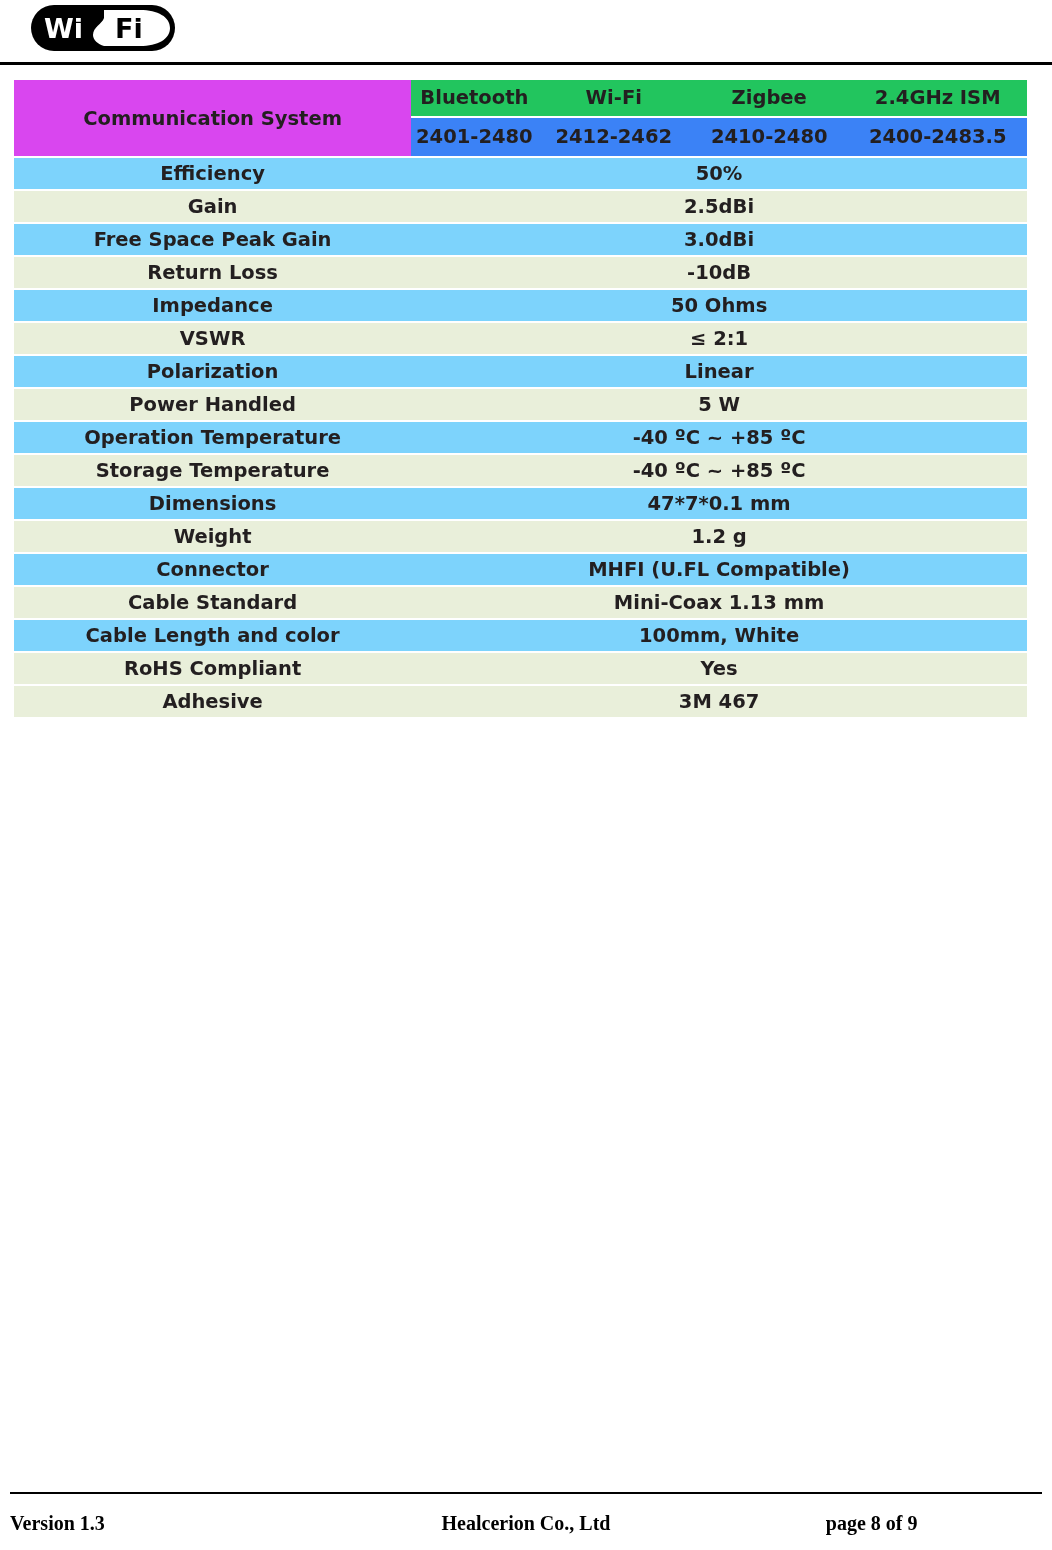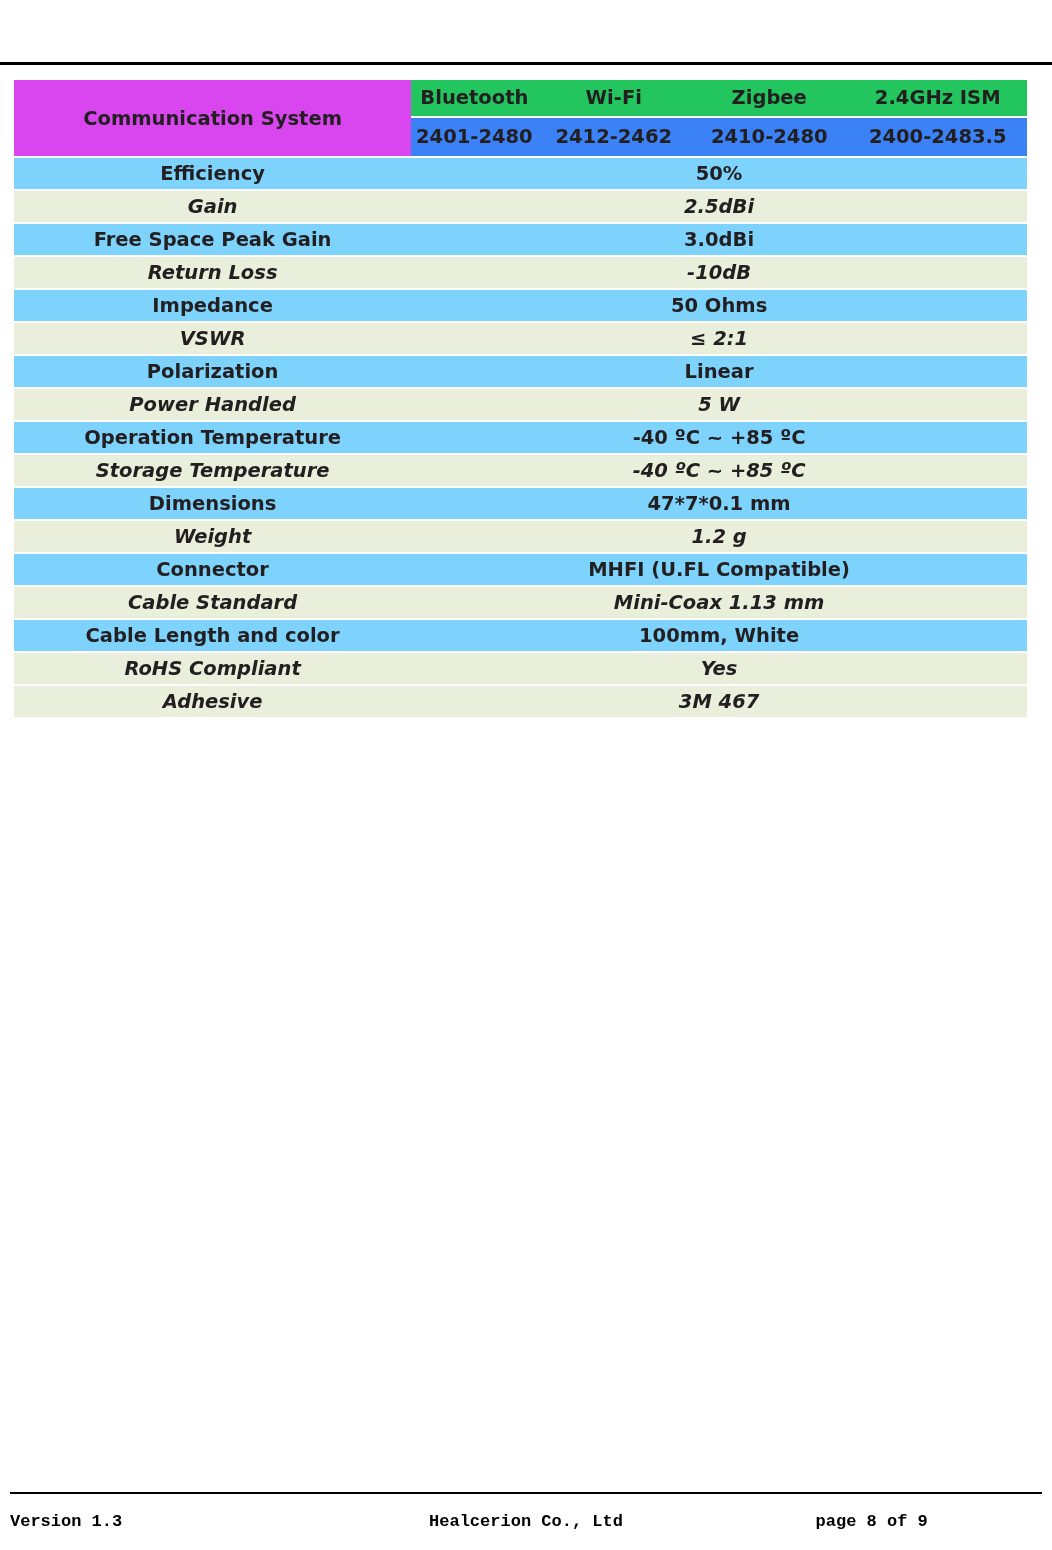--- a/index.html
+++ b/index.html
@@ -91,21 +91,21 @@
     line-height: 1.05;
   }
   td.hdr-freq.last { border-right: 0; }
 
   
   tr.body-row td { height: 31px; }
   td.rl {          
     border-right: 3px solid #ffffff;
   }
   .shade-dark  { background: #7dd3fc; }
-  .shade-light { background: #e9efda; font-style: italic; }
+  .shade-light { background: #e9efda; }
 
   
   #page-footer {
     position: absolute;
     left: 0;
     bottom: 0;
     width: 1052px;
     height: 58px;
   }
   #footer-rule {
@@ -116,33 +116,44 @@
     height: 2px;
     background: #000000;
   }
   #footer-row {
     position: absolute;
     left: 10px;
     top: 20px;
     width: 1032px;
     display: flex;
     align-items: center;
-    font-family: Liberation Mono, monospace;
+    font-family: Liberation Serif, serif;
     font-weight: bold;
-    font-size: 17px;
+    font-size: 20px;
     color: #000000;
   }
   #footer-left   { flex: 0 0 33%; text-align: left; }
   #footer-center { flex: 0 0 34%; text-align: center; }
   #footer-right  { flex: 0 0 33%; text-align: center; }
 </style>
 </head>
 <body>
 
 <div id="page-header">
+  <div id="wifi-logo">
+    <svg width="146" height="48" viewBox="0 0 146 48" xmlns="http://www.w3.org/2000/svg">
+      <rect x="1" y="1" width="144" height="46" rx="23" ry="23" fill="#000000"></rect>
+
+      <path d="M74 6 C 92 6 101 6 110 6 C 128 6 140 13 140 24 C 140 35 128 42 110 42 C 101 42 92 42 74 42 C 68 40 63 36 63 31 C 63 23 72 20 74 14 Z" fill="#ffffff"></path>
+
+      <text x="14" y="34" font-family="DejaVu Sans, sans-serif" font-size="27" font-weight="bold" fill="#ffffff">Wi</text>
+
+      <text x="85" y="34" font-family="DejaVu Sans, sans-serif" font-size="27" font-weight="bold" fill="#000000">Fi</text>
+    </svg>
+  </div>
   <div id="header-rule"></div>
 </div>
 
 <div id="spec-table-wrap">
   <table class="spec">
     <colgroup>
       <col style="width:396px">
       <col style="width:126px">
       <col style="width:152px">
       <col style="width:158px">

